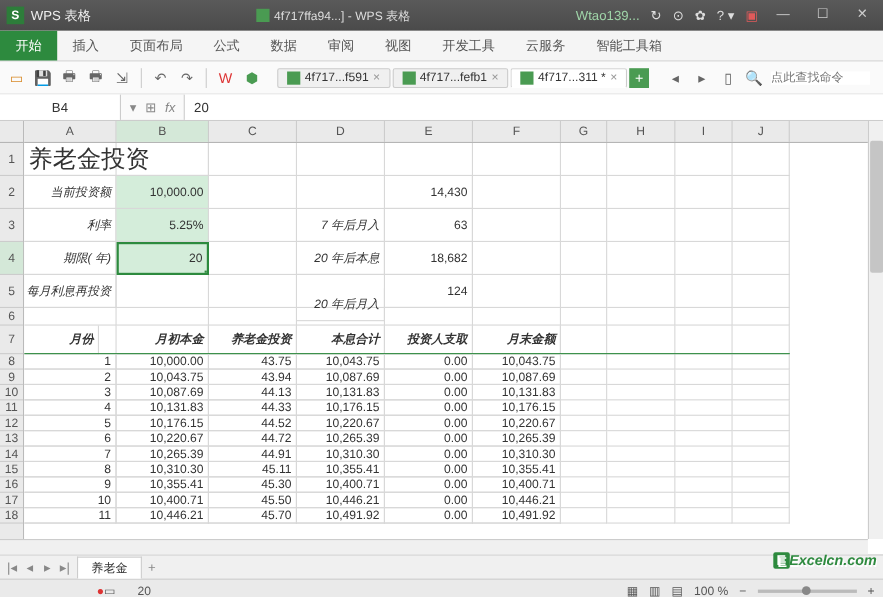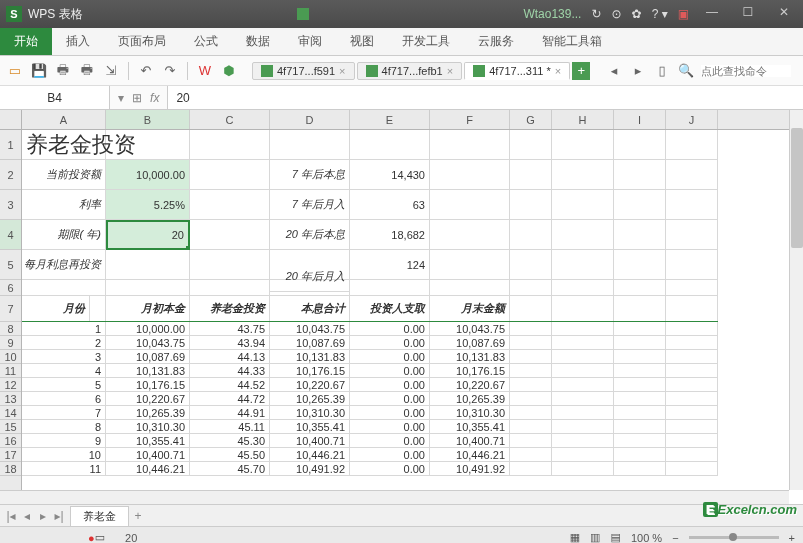--- a/index.html
+++ b/index.html
@@ -65,20 +65,21 @@
 .doc-ico{width:12px;height:12px;display:inline-block;background:#4a9b52;}
 </style>
 </head>
 <body>
 
 <div class="titlebar">
   <div class="app-logo">S</div>
   <div class="app-name">WPS 表格</div>
   <div class="title-center">
     <span class="doc-ico"></span>
+    <span>4f717ffa94...] - WPS 表格</span>
   </div>
   <div class="title-right">
     <span style="color:#9fd4a8">Wtao139...</span>
     <span>↻</span>
     <span>⊙</span>
     <span>✿</span>
     <span>? ▾</span>
     <span style="color:#e05a5a">▣</span>
     <span class="win-btn">—</span>
     <span class="win-btn">☐</span>
@@ -359,21 +360,20 @@
       <div class="cell" style="left: 248px; top: 332px; width: 80px; height: 14px;"></div>
       <div class="cell" style="left: 328px; top: 332px; width: 80px; height: 14px;"></div>
       <div class="cell" style="left: 408px; top: 332px; width: 80px; height: 14px;"></div>
       <div class="cell" style="left: 488px; top: 332px; width: 42px; height: 14px;"></div>
       <div class="cell" style="left: 530px; top: 332px; width: 62px; height: 14px;"></div>
       <div class="cell" style="left: 592px; top: 332px; width: 52px; height: 14px;"></div>
       <div class="cell" style="left: 644px; top: 332px; width: 52px; height: 14px;"></div>
       <div class="cell big" style="left: 0px; top: 0px; width: 168px; height: 30px;">养老金投资</div>
       <div class="cell right italic" style="left: 0px; top: 30px; width: 84px; height: 30px;">当前投资额</div>
       <div class="cell right green-fill" style="left: 84px; top: 30px; width: 84px; height: 30px;">10,000.00</div>
-      <div class="cell right italic" style="left: 248px; top: 30px; width: 80px; height: 30px;">7 年后本息</div>
       <div class="cell right" style="left: 328px; top: 30px; width: 80px; height: 30px;">14,430</div>
       <div class="cell right italic" style="left: 0px; top: 60px; width: 84px; height: 30px;">利率</div>
       <div class="cell right green-fill" style="left: 84px; top: 60px; width: 84px; height: 30px;">5.25%</div>
       <div class="cell right italic" style="left: 248px; top: 60px; width: 80px; height: 30px;">7 年后月入</div>
       <div class="cell right" style="left: 328px; top: 60px; width: 80px; height: 30px;">63</div>
       <div class="cell right italic" style="left: 0px; top: 90px; width: 84px; height: 30px;">期限( 年)</div>
       <div class="cell right green-fill active-cell" style="left: 84px; top: 90px; width: 84px; height: 30px;">20<div class="fill-handle"></div></div>
       <div class="cell right italic" style="left: 248px; top: 90px; width: 80px; height: 30px;">20 年后本息</div>
       <div class="cell right" style="left: 328px; top: 90px; width: 80px; height: 30px;">18,682</div>
       <div class="cell right italic" style="left: 0px; top: 120px; width: 84px; height: 30px;">每月利息再投资</div>

